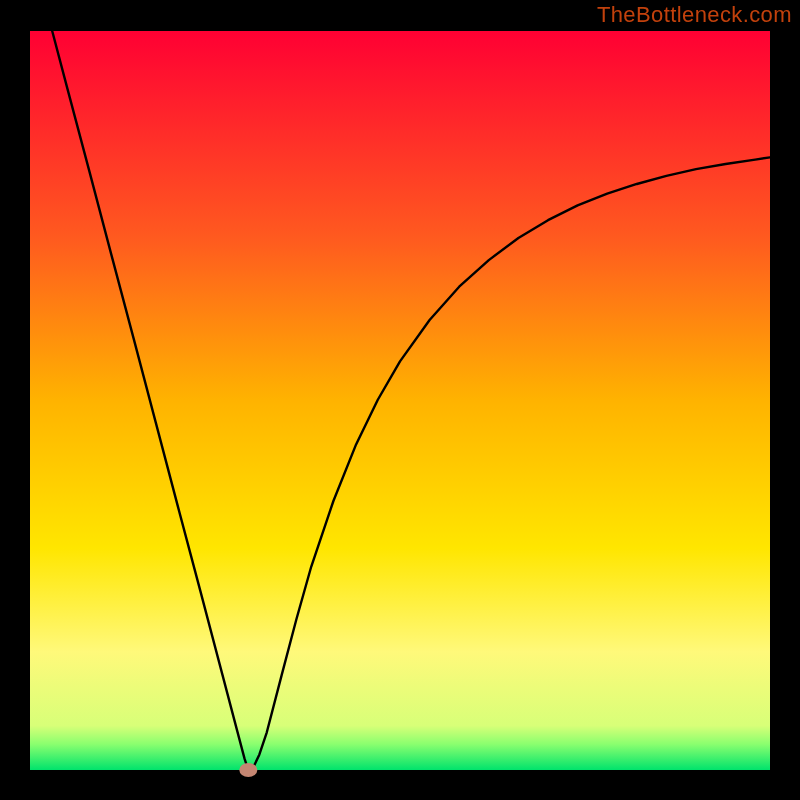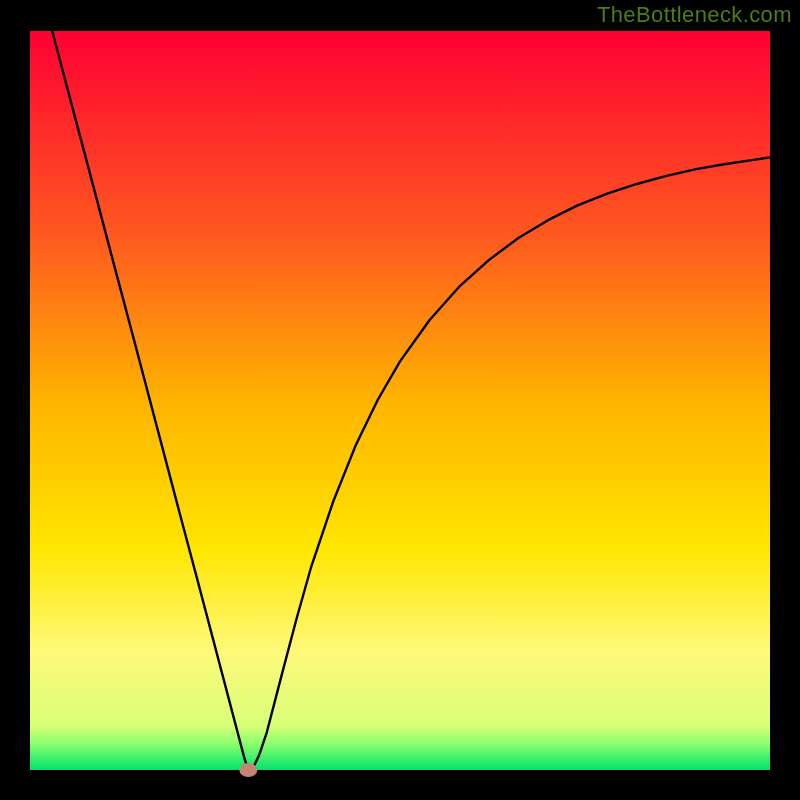--- a/index.html
+++ b/index.html
@@ -13,21 +13,21 @@
   }
   .container {
     position: relative;
     width: 800px;
     height: 800px;
   }
   .watermark {
     position: absolute;
     top: 2px;
     right: 8px;
-    color: #4d7c0f;
+    color: #c2410c;
     font-size: 22px;
     letter-spacing: 0.4px;
     z-index: 30;
     font-weight: 400;
     font-family: Arial, Helvetica, sans-serif;
   }
   svg {
     position: absolute;
     left: 0;
     top: 0;

